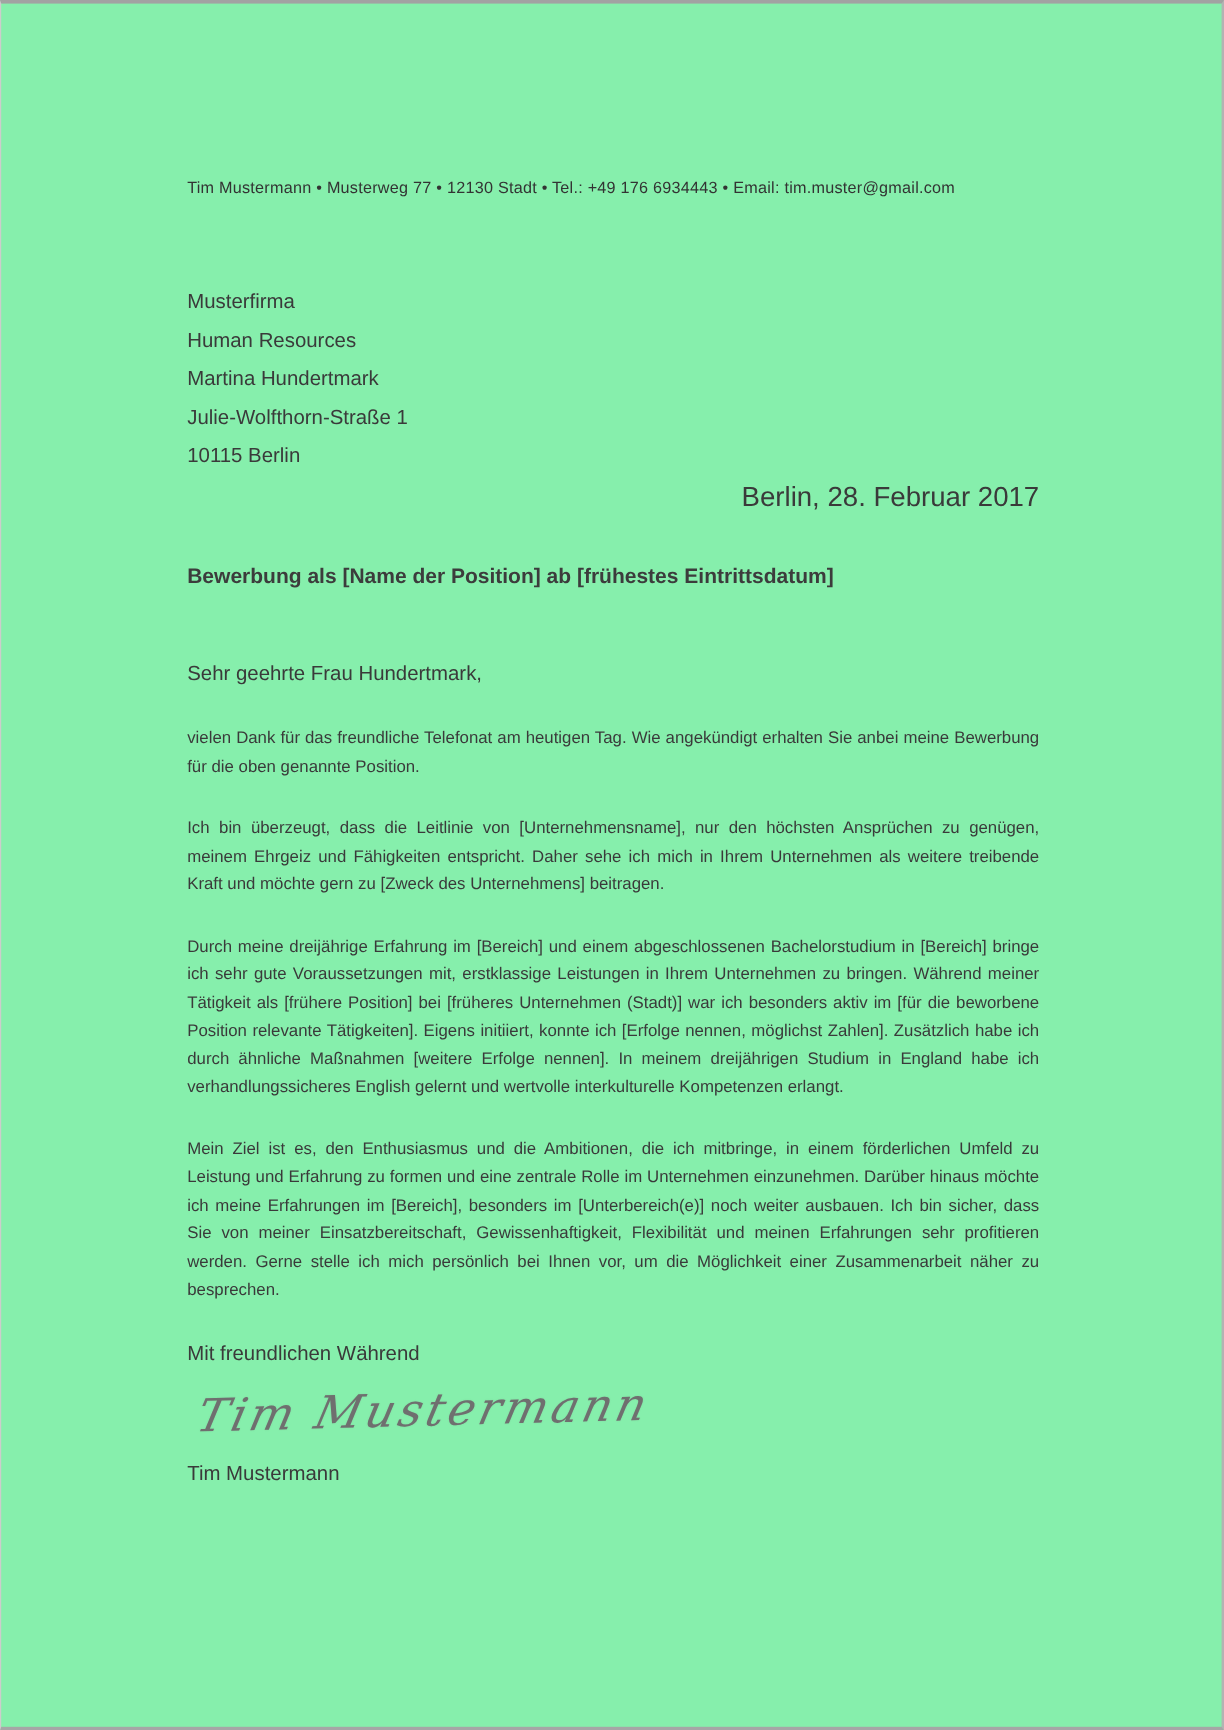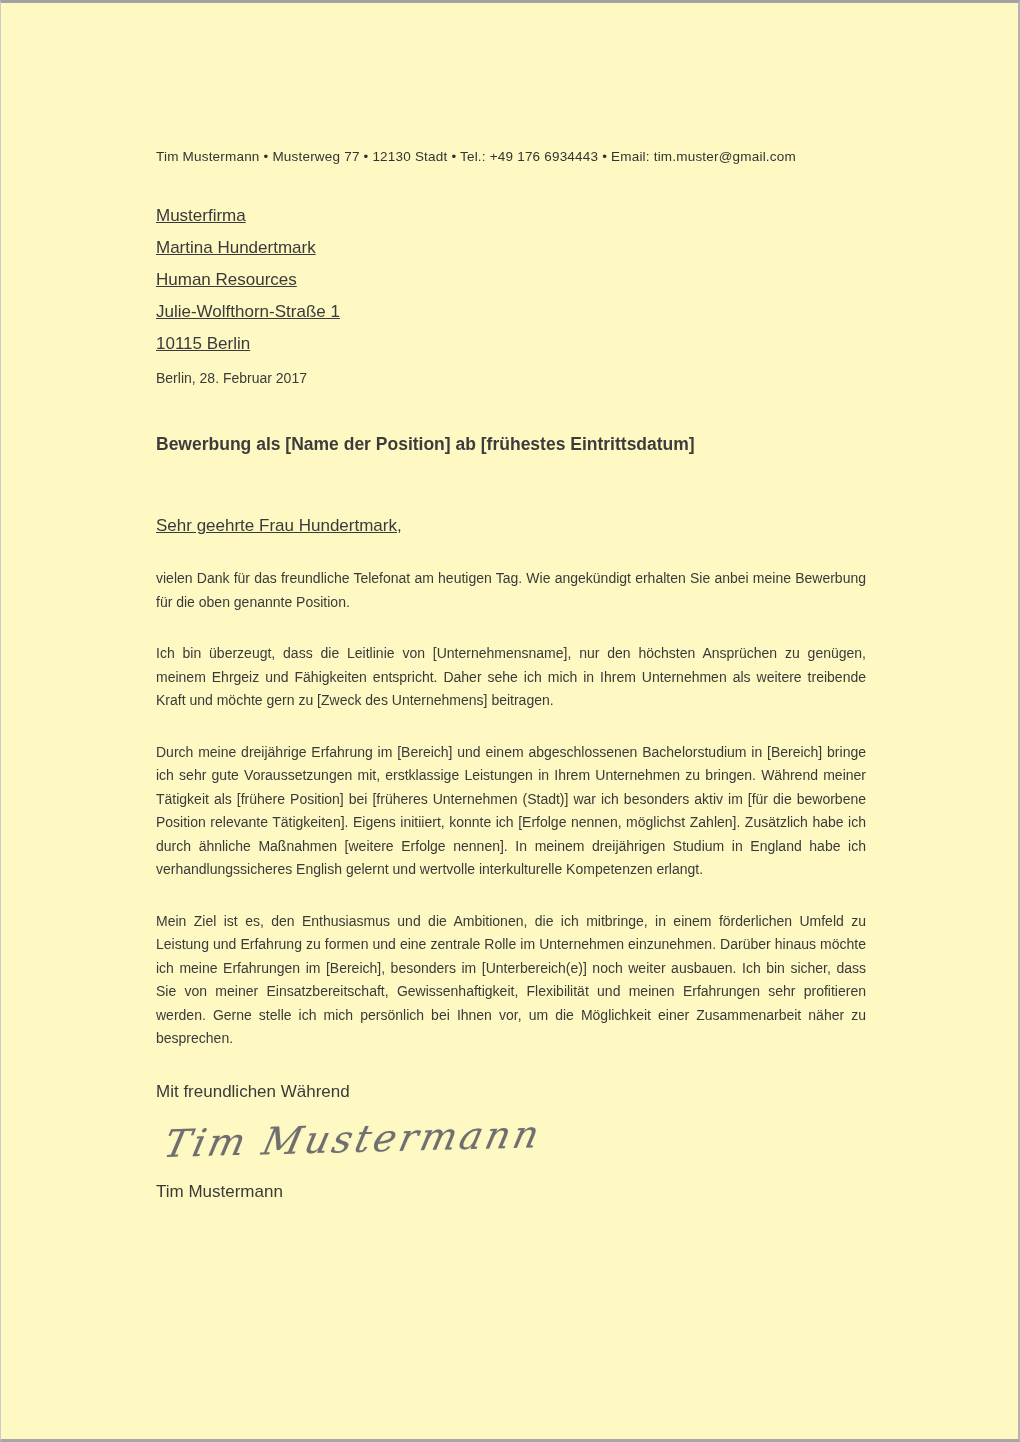--- a/index.html
+++ b/index.html
@@ -6,58 +6,56 @@
   html, body {
     margin: 0;
     padding: 0;
     background: #ffffff;
   }
   .page {
     position: relative;
     width: 1020px;
     height: 1442px;
     box-sizing: border-box;
-    background: #fef9c3;
+    background: #86efac;
     border-top: 3px solid #a2a2a2;
     border-bottom: 3px solid #a6a6a6;
     border-left: 1px solid #cccccc;
     border-right: 2px solid #b3b3b3;
     padding: 146px 152px 0 155px;
     font-family: "Liberation Sans", sans-serif;
     color: #3a3a3a;
     overflow: hidden;
   }
   .sender-line {
     font-size: 13.5px;
     letter-spacing: 0.2px;
     color: #333333;
     white-space: nowrap;
   }
   .recipient-block {
-    margin-top: 36px;
+    margin-top: 72px;
     font-size: 17px;
     line-height: 32px;
-    text-decoration: underline;
   }
   .date-line {
-    text-align: left;
-    font-size: 14px;
+    text-align: right;
+    font-size: 23px;
     line-height: 32px;
     margin-top: 2px;
   }
   .subject-line {
     margin-top: 40px;
     font-size: 17.5px;
     font-weight: bold;
     color: #3c3c3c;
   }
   .salutation {
     margin-top: 61px;
     font-size: 17px;
-    text-decoration: underline;
   }
   p.body-paragraph {
     font-size: 14px;
     line-height: 23.5px;
     text-align: justify;
     margin: 28px 0 0 0;
   }
   p.body-paragraph.first {
     margin-top: 31px;
   }
@@ -85,22 +83,22 @@
 </style>
 </head>
 <body>
 
 <div class="page">
 
   <div class="sender-line">Tim Mustermann • Musterweg 77 • 12130 Stadt • Tel.: +49 176 6934443 • Email: tim.muster@gmail.com</div>
 
   <div class="recipient-block">
     <div>Musterfirma</div>
+    <div>Human Resources</div>
     <div>Martina Hundertmark</div>
-    <div>Human Resources</div>
     <div>Julie-Wolfthorn-Straße 1</div>
     <div>10115 Berlin</div>
   </div>
 
   <div class="date-line">Berlin, 28. Februar 2017</div>
 
   <div class="subject-line">Bewerbung als [Name der Position] ab [frühestes Eintrittsdatum]</div>
 
   <div class="salutation">Sehr geehrte Frau Hundertmark,</div>
 

